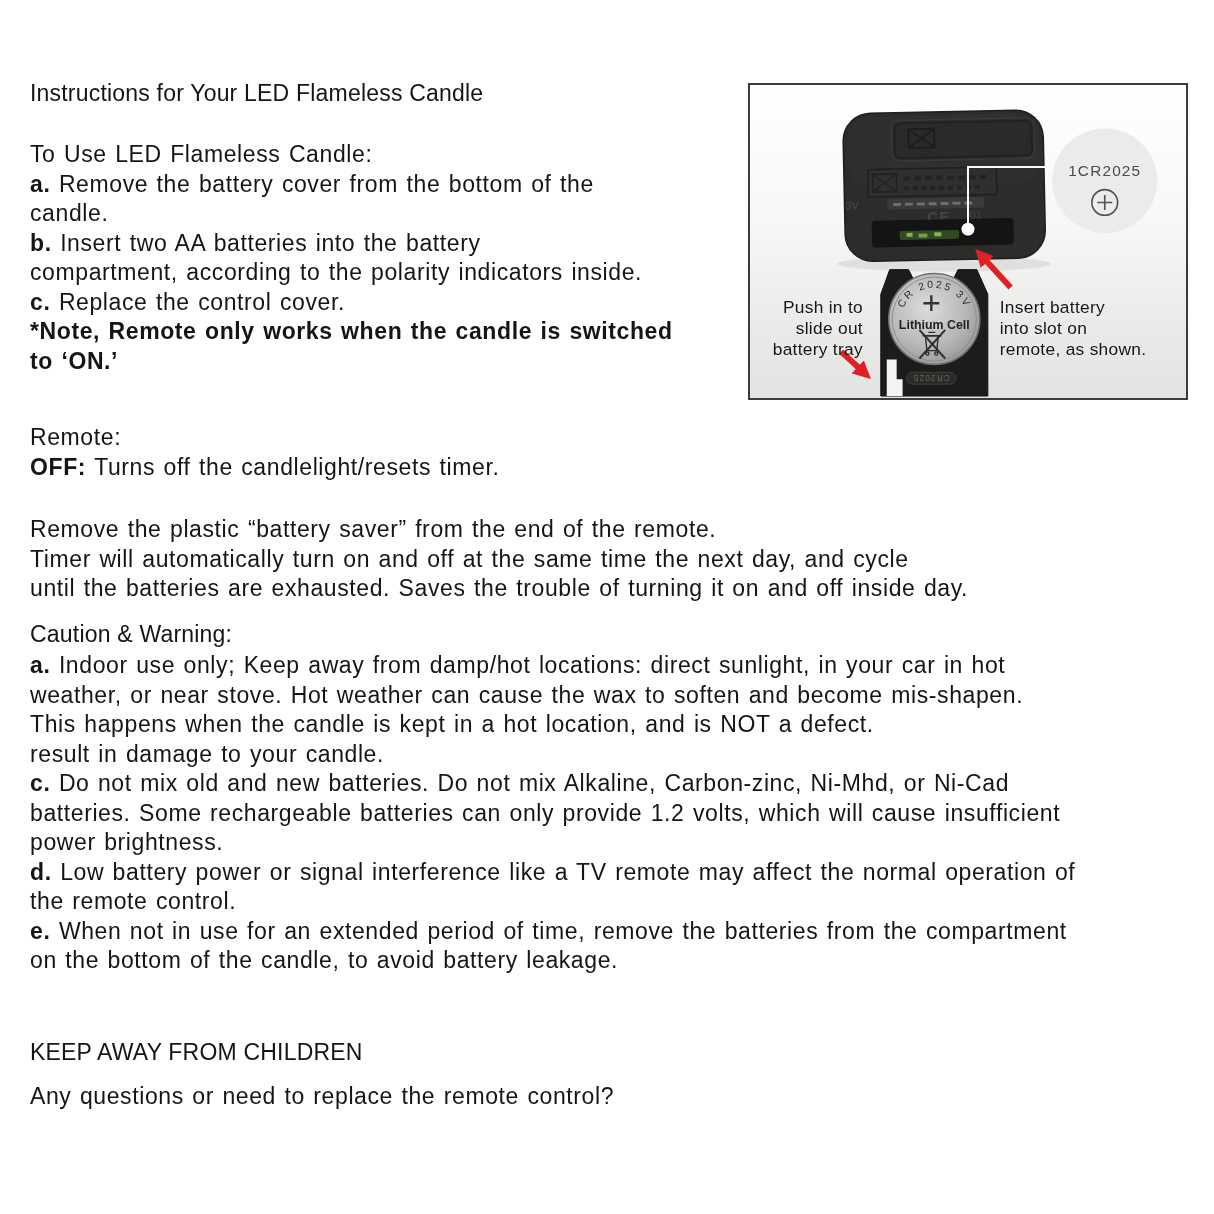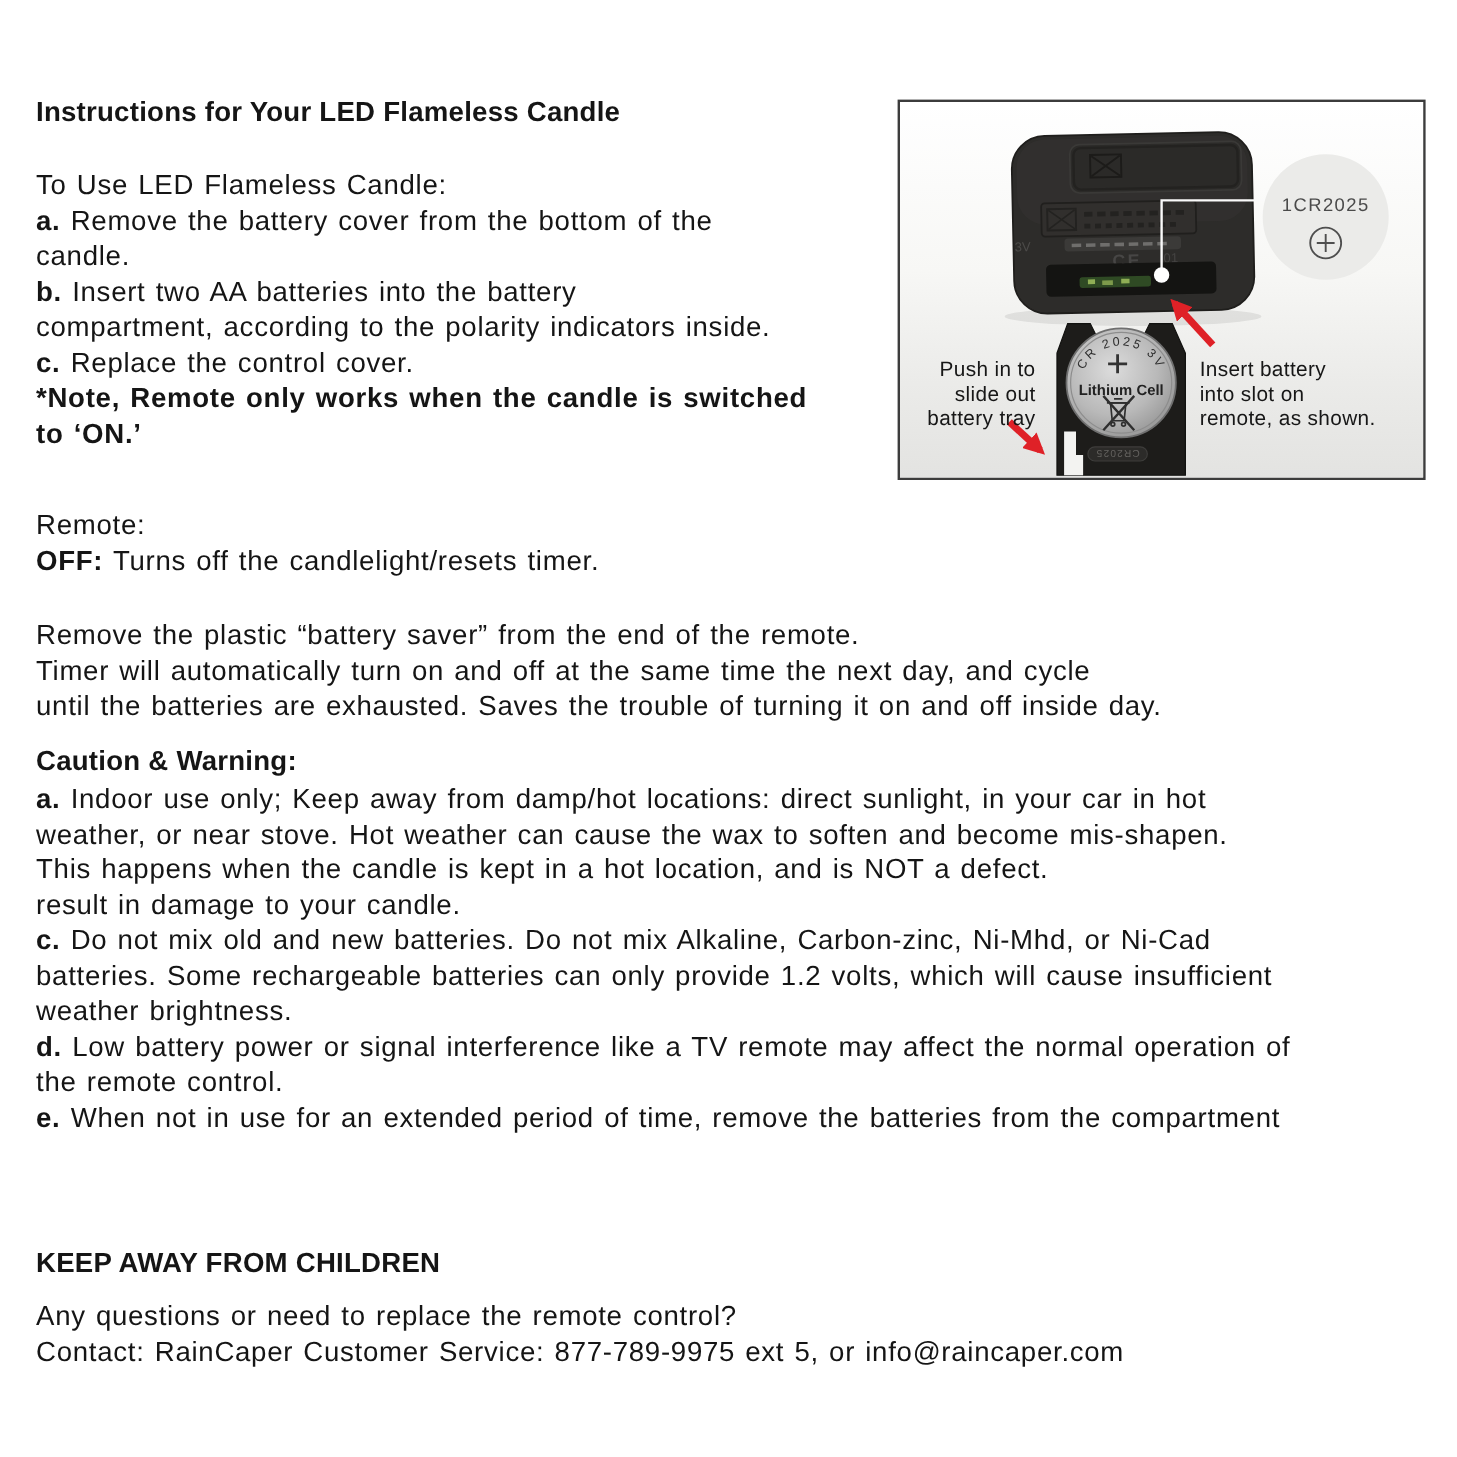--- a/index.html
+++ b/index.html
@@ -2,21 +2,21 @@
 <html><head>
 <meta charset="utf-8">
 <style>
   html,body{margin:0;padding:0}
   body{
     width:1214px;height:1214px;position:relative;overflow:hidden;
     background:#ffffff;color:#151515;
     font-family:"Liberation Sans", sans-serif;
   }
   .abs{position:absolute;left:30px}
-  h1,h2{margin:0;font-size:23px;font-weight:700;letter-spacing:.2px;white-space:nowrap}
+  h1,h2{margin:0;font-size:23px;font-weight:400;letter-spacing:.2px;white-space:nowrap}
   .body-text{font-size:23px;line-height:29.5px;letter-spacing:.6px;word-spacing:1.5px}
   .line{white-space:nowrap}
   .line strong{font-weight:700}
 
   
   #figure-box{
     position:absolute;left:748px;top:83px;width:440px;height:317px;
     box-sizing:border-box;border:2px solid #3c3c3c;background:#fff;margin:0;
   }
   #figure-box svg{position:absolute;inset:0;width:100%;height:100%;display:block}
@@ -53,31 +53,31 @@
 
   <h2 class="abs" style="top:621px">Caution &amp; Warning:</h2>
 
   <section class="abs body-text" style="top:651px;width:1170px">
       <div class="line"><strong>a.</strong><span> Indoor use only; Keep away from damp/hot locations: direct sunlight, in your car in hot</span></div>
       <div class="line"><span>weather, or near stove. Hot weather can cause the wax to soften and become mis-shapen.</span></div>
       <div class="line"><span>This happens when the candle is kept in a hot location, and is NOT a defect.</span></div>
       <div class="line"><span>result in damage to your candle.</span></div>
       <div class="line"><strong>c.</strong><span> Do not mix old and new batteries. Do not mix Alkaline, Carbon-zinc, Ni-Mhd, or Ni-Cad</span></div>
       <div class="line"><span>batteries. Some rechargeable batteries can only provide 1.2 volts, which will cause insufficient</span></div>
-      <div class="line"><span>weather brightness.</span></div>
+      <div class="line"><span>power brightness.</span></div>
       <div class="line"><strong>d.</strong><span> Low battery power or signal interference like a TV remote may affect the normal operation of</span></div>
       <div class="line"><span>the remote control.</span></div>
       <div class="line"><strong>e.</strong><span> When not in use for an extended period of time, remove the batteries from the compartment</span></div>
+      <div class="line"><span>on the bottom of the candle, to avoid battery leakage.</span></div>
     </section>
 
   <h2 class="abs" style="top:1039px">KEEP AWAY FROM CHILDREN</h2>
 
   <section class="abs body-text" style="top:1082px;width:1170px">
       <div class="line"><span>Any questions or need to replace the remote control?</span></div>
-      <div class="line"><span>Contact: RainCaper Customer Service: 877-789-9975 ext 5, or info@raincaper.com</span></div>
     </section>
 
   <figure id="figure-box">
     <svg viewBox="0 0 440 317" preserveAspectRatio="none">
       <defs>
         <linearGradient id="bgGrad" x1="0" y1="0" x2="0" y2="1">
           <stop offset="0" stop-color="#ffffff"></stop>
           <stop offset="0.45" stop-color="#f7f7f5"></stop>
           <stop offset="0.75" stop-color="#ebebe9"></stop>
           <stop offset="1" stop-color="#e3e3e1"></stop>

